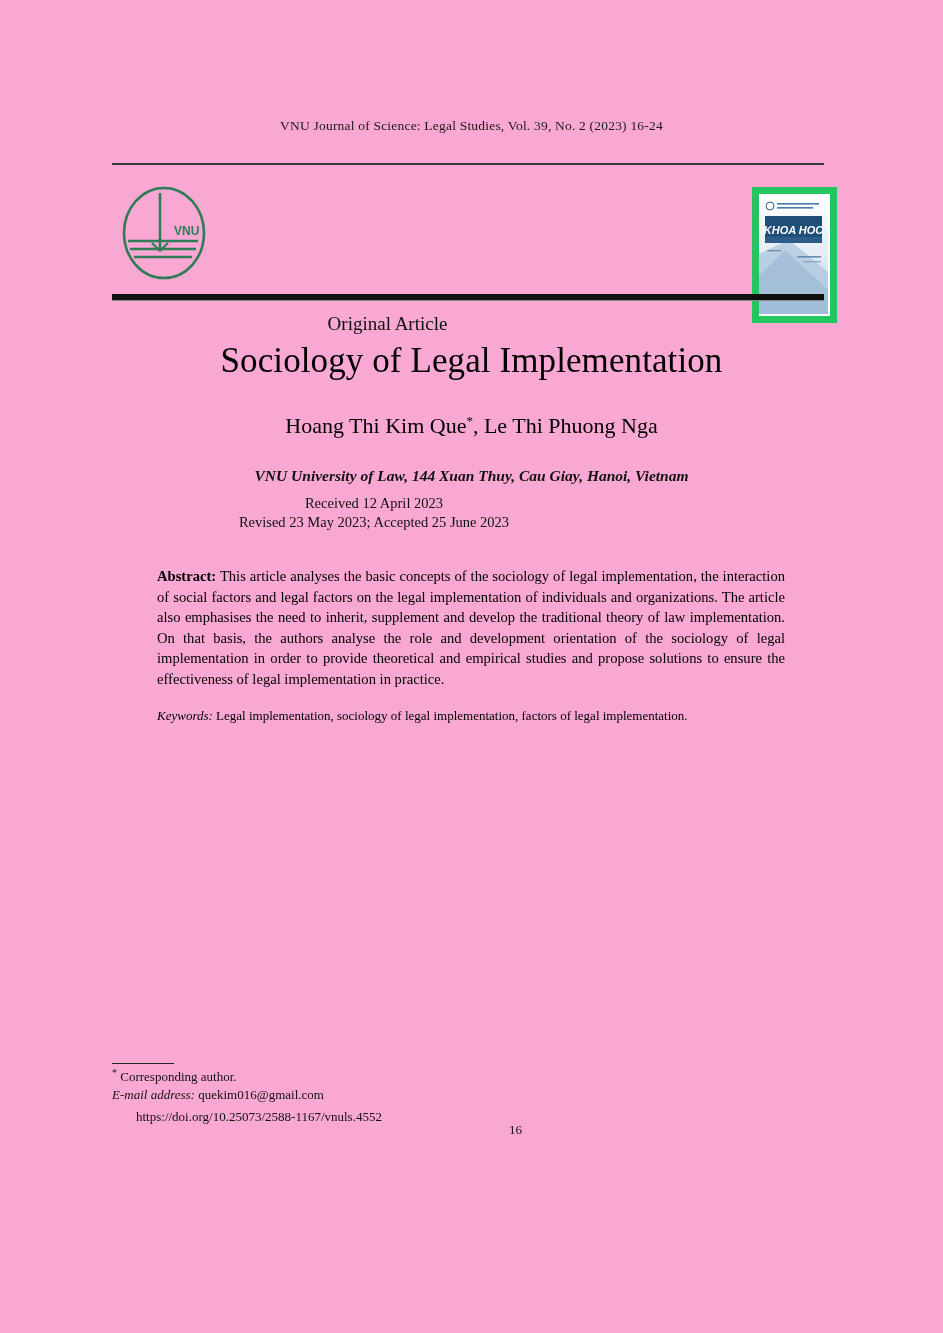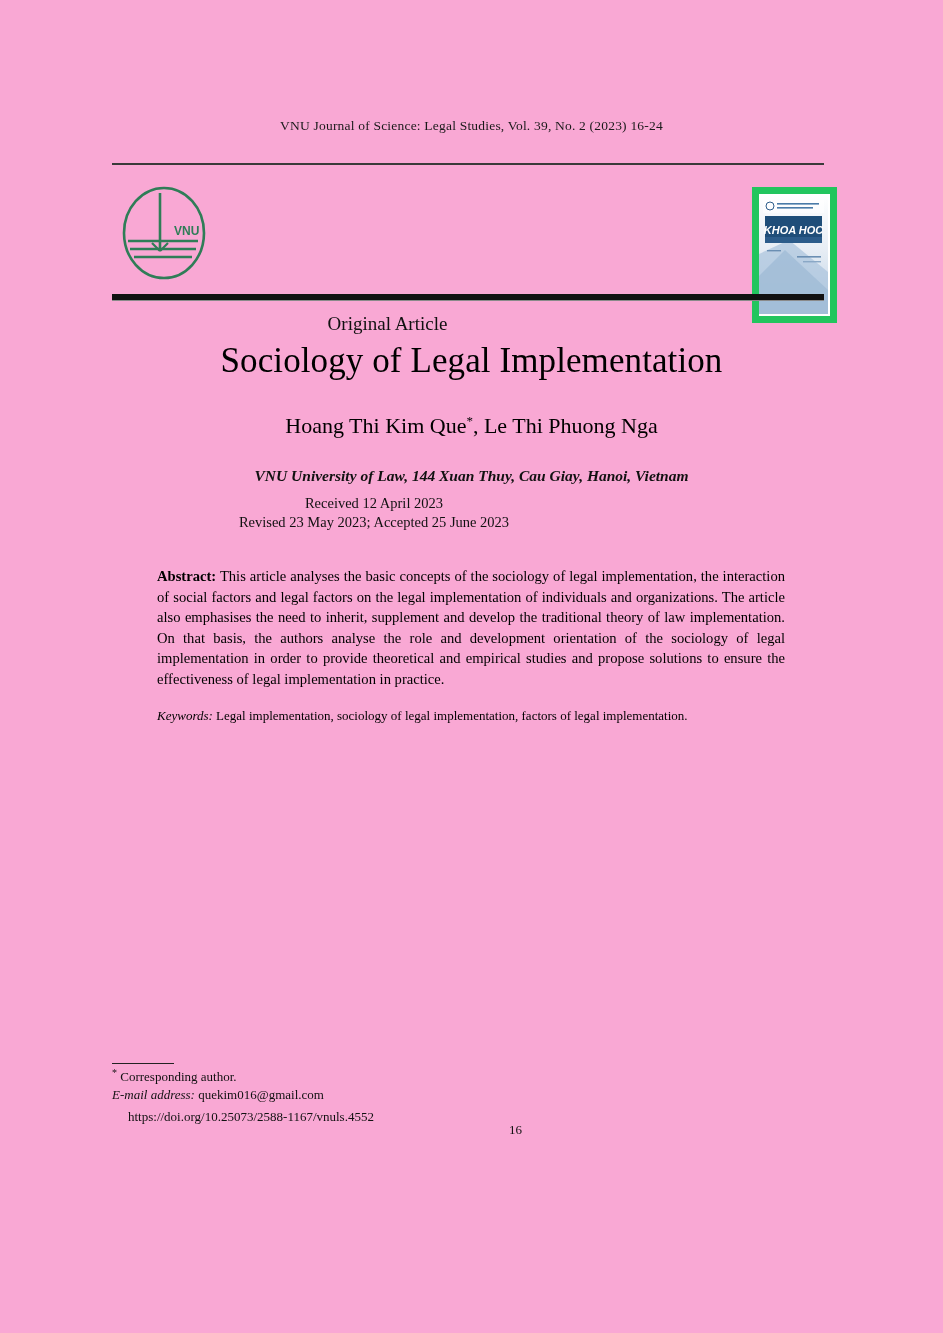--- a/index.html
+++ b/index.html
@@ -217,21 +217,21 @@
   }
   .footnote .star {
     font-size: 10px;
     vertical-align: super;
     line-height: 0;
   }
   .footnote .em { font-style: italic; }
   .doi {
     position: absolute;
     top: 1109px;
-    left: 128px;
+    left: 136px;
     font-size: 13px;
     color: #111;
   }
   .page-number {
     position: absolute;
     top: 1122px;
     left: 0;
     width: 943px;
     text-align: center;
     font-size: 13px;

